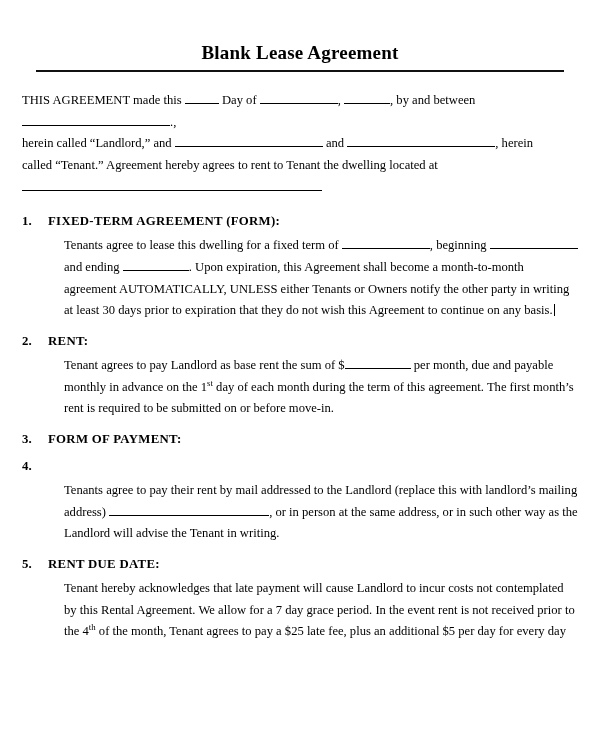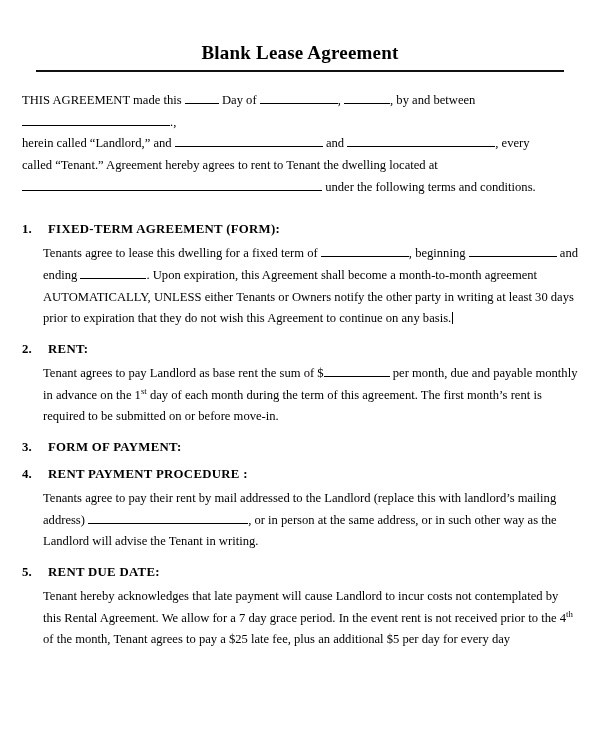--- a/index.html
+++ b/index.html
@@ -32,21 +32,21 @@
   }
   .title-rule {
     border: 0;
     border-top: 2px solid #111111;
     margin: 6px 14px 18px 14px;
   }
   .intro {
     font-size: 12.6px;
     line-height: 1.72;
     text-align: left;
-    margin: 0 0 24px 0;
+    margin: 0 0 16px 0;
   }
   .fill {
     display: inline-block;
     border-bottom: 1px solid #000;
     vertical-align: baseline;
   }
   .u-short { width: 34px; }
   .u-med2  { width: 46px; }
   .u-xlong { width: 148px; }
   .u-full  { width: 300px; }
@@ -68,21 +68,21 @@
   .clause-num {
     width: 26px;
     flex: 0 0 26px;
     font-weight: bold;
   }
   .clause-title {
     font-weight: bold;
     letter-spacing: 0.3px;
   }
   .clause-body {
-    margin-left: 21px;
+    margin-left: 42px;
     font-size: 12.6px;
     line-height: 1.72;
     text-align: left;
   }
   sup {
     font-size: 0.7em;
     vertical-align: super;
     line-height: 0;
   }
   .caret {
@@ -106,26 +106,25 @@
     <span>THIS AGREEMENT made this</span>
     <span class="fill u-short"></span>
     <span>Day of</span>
     <span class="fill u-b"></span><span>,</span>
     <span class="fill u-med2"></span><span>, by and between</span>
     <span class="fill u-xlong"></span><span>.,</span>
     <br>
     <span>herein called “Landlord,” and</span>
     <span class="fill u-xlong"></span>
     <span>and</span>
-    <span class="fill u-xlong"></span><span>, every</span>
+    <span class="fill u-xlong"></span><span>, herein</span>
     <br>
     <span>called “Tenant.”  Agreement hereby agrees to rent to Tenant the dwelling located at</span>
     <br>
     <span class="fill u-full"></span>
-    <span>under the following terms and conditions.</span>
   </p>
 
   <div class="clause">
     <div class="clause-head">
       <span class="clause-num">1.</span>
       <span class="clause-title">FIXED-TERM AGREEMENT (FORM):</span>
     </div>
     <div class="clause-body">
       <span>Tenants agree to lease this dwelling for a fixed term of</span>
       <span class="fill u-c"></span><span>, beginning</span>
@@ -150,21 +149,20 @@
   <div class="clause">
     <div class="clause-head">
       <span class="clause-num">3.</span>
       <span class="clause-title">FORM OF PAYMENT:</span>
     </div>
   </div>
 
   <div class="clause">
     <div class="clause-head">
       <span class="clause-num">4.</span>
-      <span class="clause-title">RENT PAYMENT PROCEDURE :</span>
     </div>
     <div class="clause-body">
       <span>Tenants agree to pay their rent by mail addressed to the Landlord (replace this with landlord’s mailing address)</span>
       <span class="fill u-addr"></span><span>, or in person at the same address, or in such other way as the Landlord will advise the Tenant in writing.</span>
     </div>
   </div>
 
   <div class="clause">
     <div class="clause-head">
       <span class="clause-num">5.</span>

